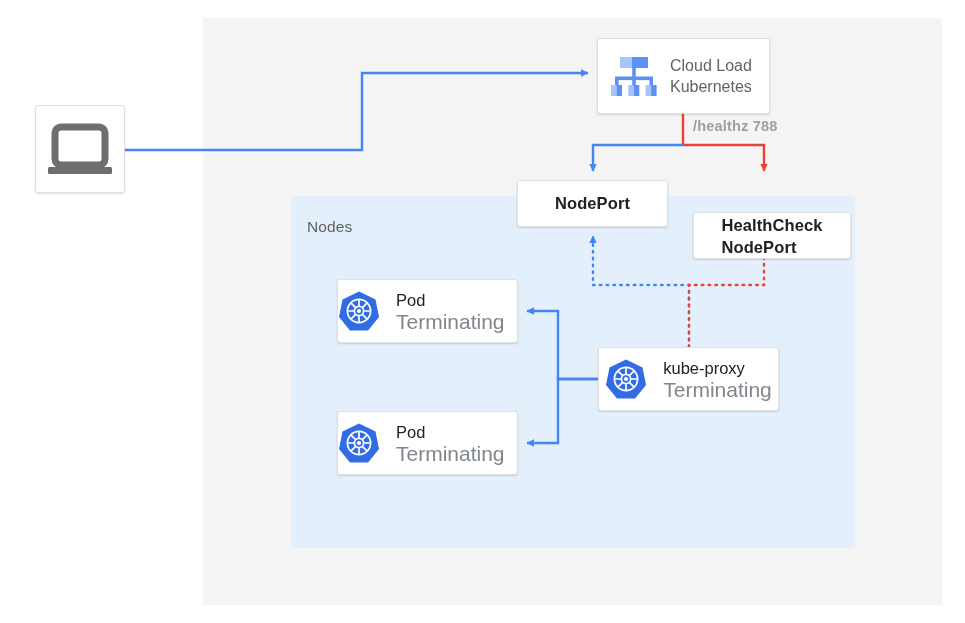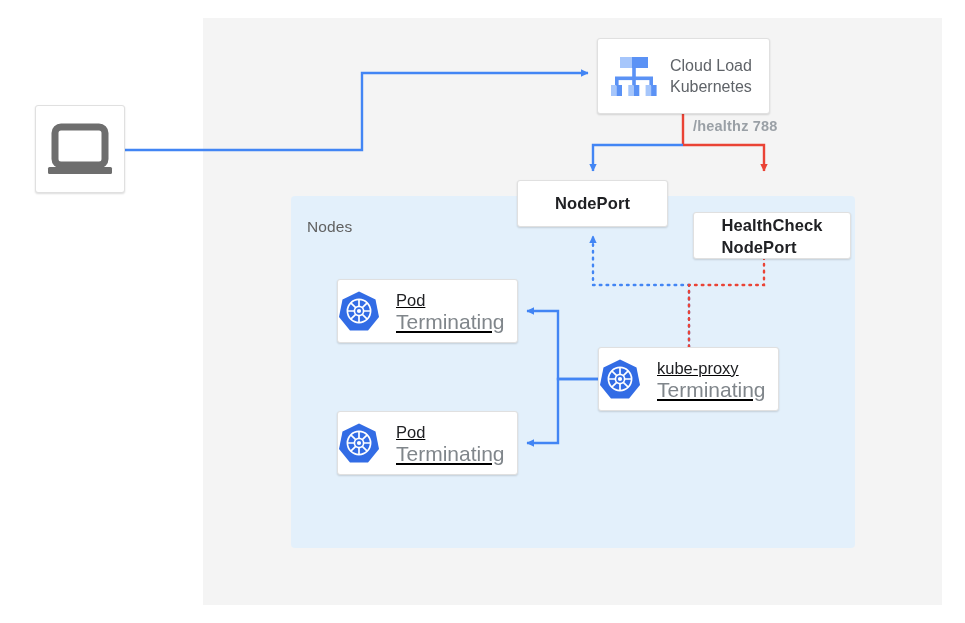--- a/index.html
+++ b/index.html
@@ -25,23 +25,23 @@
   .card-np{left:517px;top:180px;width:151px;height:47px;display:flex;align-items:center;
            justify-content:center;}
   .card-np .lbl{font-size:16.5px;font-weight:bold;color:#202124;letter-spacing:.1px;}
 
   .card-hc{left:693px;top:180px;width:158px;height:47px;display:flex;align-items:center;
            justify-content:center;text-align:left;margin-top:32px;}
   .card-hc .lbl{font-size:16.5px;font-weight:bold;color:#202124;line-height:22px;letter-spacing:.1px;}
 
   .card-pod1{left:337px;top:279px;width:181px;height:64px;}
   .card-pod2{left:337px;top:411px;width:181px;height:64px;}
-  .card-kp{left:598px;top:347px;width:181px;height:64px;}
+  .card-kp{left:598px;top:347px;width:181px;height:64px;justify-content:center;}
 
-  .k8scard{display:flex;align-items:center;box-sizing:border-box;text-decoration:underline;}
+  .k8scard{display:flex;align-items:center;box-sizing:border-box;}
   .k8scard .txt{margin-left:16px;}
   .k8scard .t1{font-size:16.5px;color:#202124;line-height:21px;}
   .k8scard .t2{font-size:21px;color:#80868b;line-height:21px;}
 
   svg.wires{position:absolute;left:0;top:0;width:965px;height:623px;pointer-events:none;}
 </style>
 </head>
 <body>
 
 <div id="stage">

